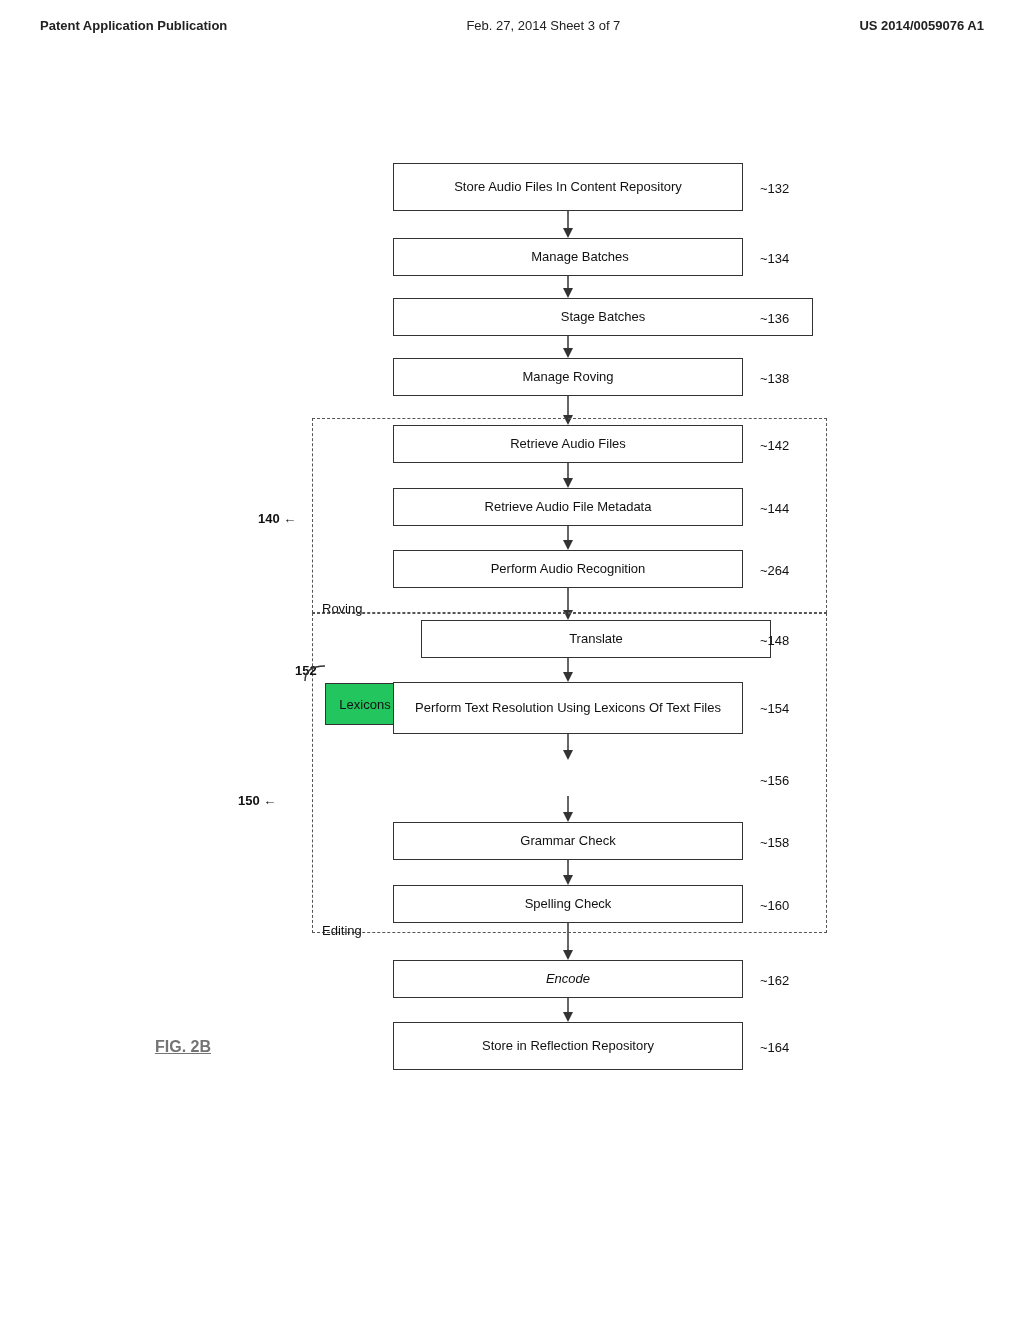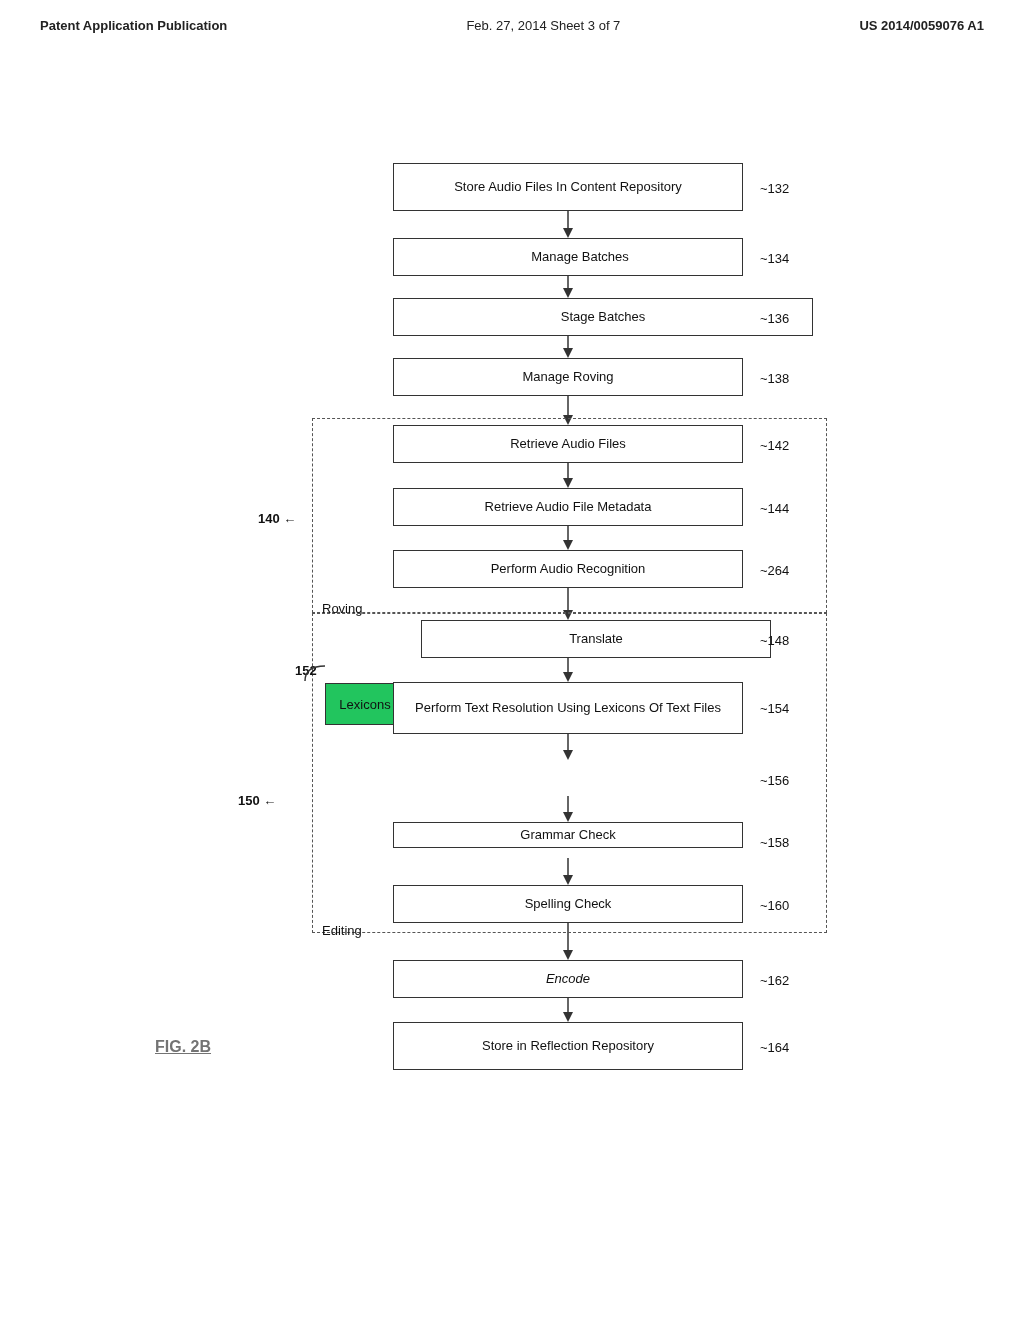--- a/index.html
+++ b/index.html
@@ -216,21 +216,21 @@
     <path d="M 25 5 Q 5 5 5 20" stroke="#333" stroke-width="1.5" fill="none"></path>
   </svg>
 
   <div class="flow-box" style="left:393px; top:629px; width:350px; height:52px;">
     <span>Perform Text Resolution Using Lexicons Of Text Files</span>
   </div>
   <div class="ref-num" style="left:760px; top:648px;">~<span>154</span></div>
 
   <div class="ref-num" style="left:760px; top:720px;">~<span>156</span></div>
 
-  <div class="flow-box" style="left:393px; top:769px; width:350px; height:26px;">
+  <div class="flow-box" style="left:393px; top:769px; width:350px; height:38px;">
     <span>Grammar Check</span>
   </div>
   <div class="ref-num" style="left:760px; top:782px;">~<span>158</span></div>
 
   <div class="flow-box" style="left:393px; top:832px; width:350px; height:38px;">
     <span>Spelling Check</span>
   </div>
   <div class="ref-num" style="left:760px; top:845px;">~<span>160</span></div>
 
   <div class="ref-num" style="left:238px; top:740px; font-weight:bold;">150 ←</div>

